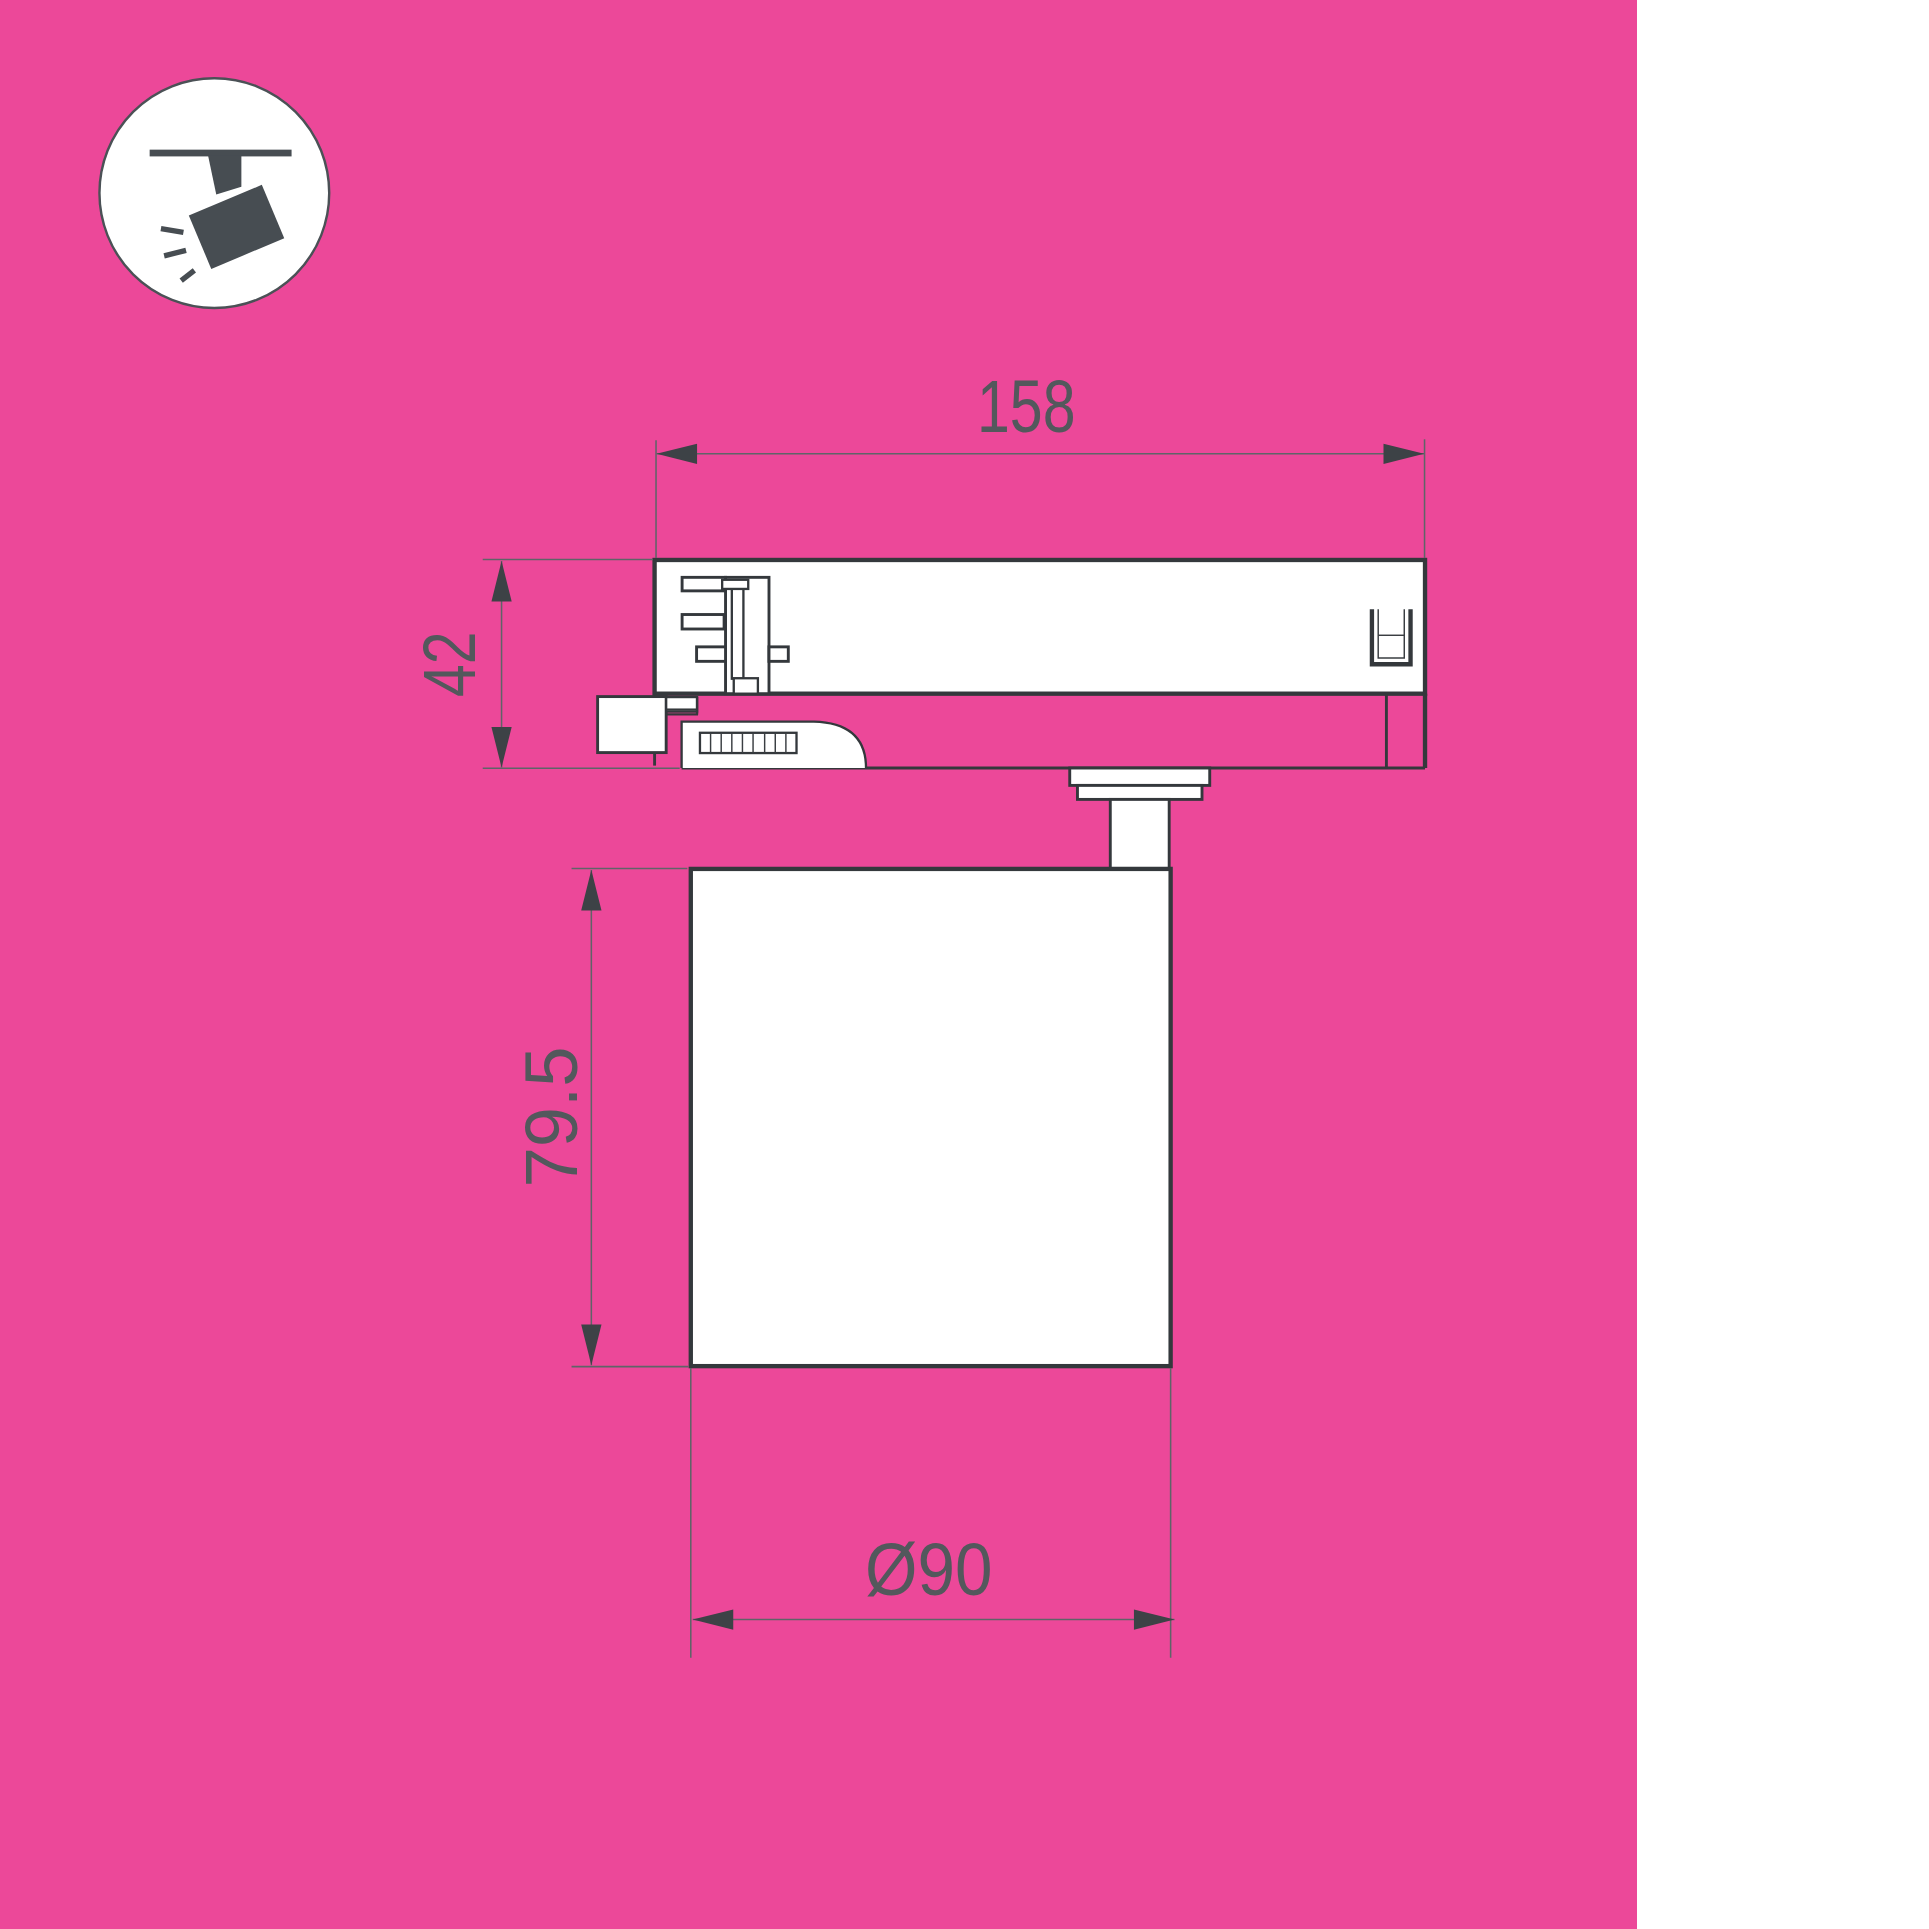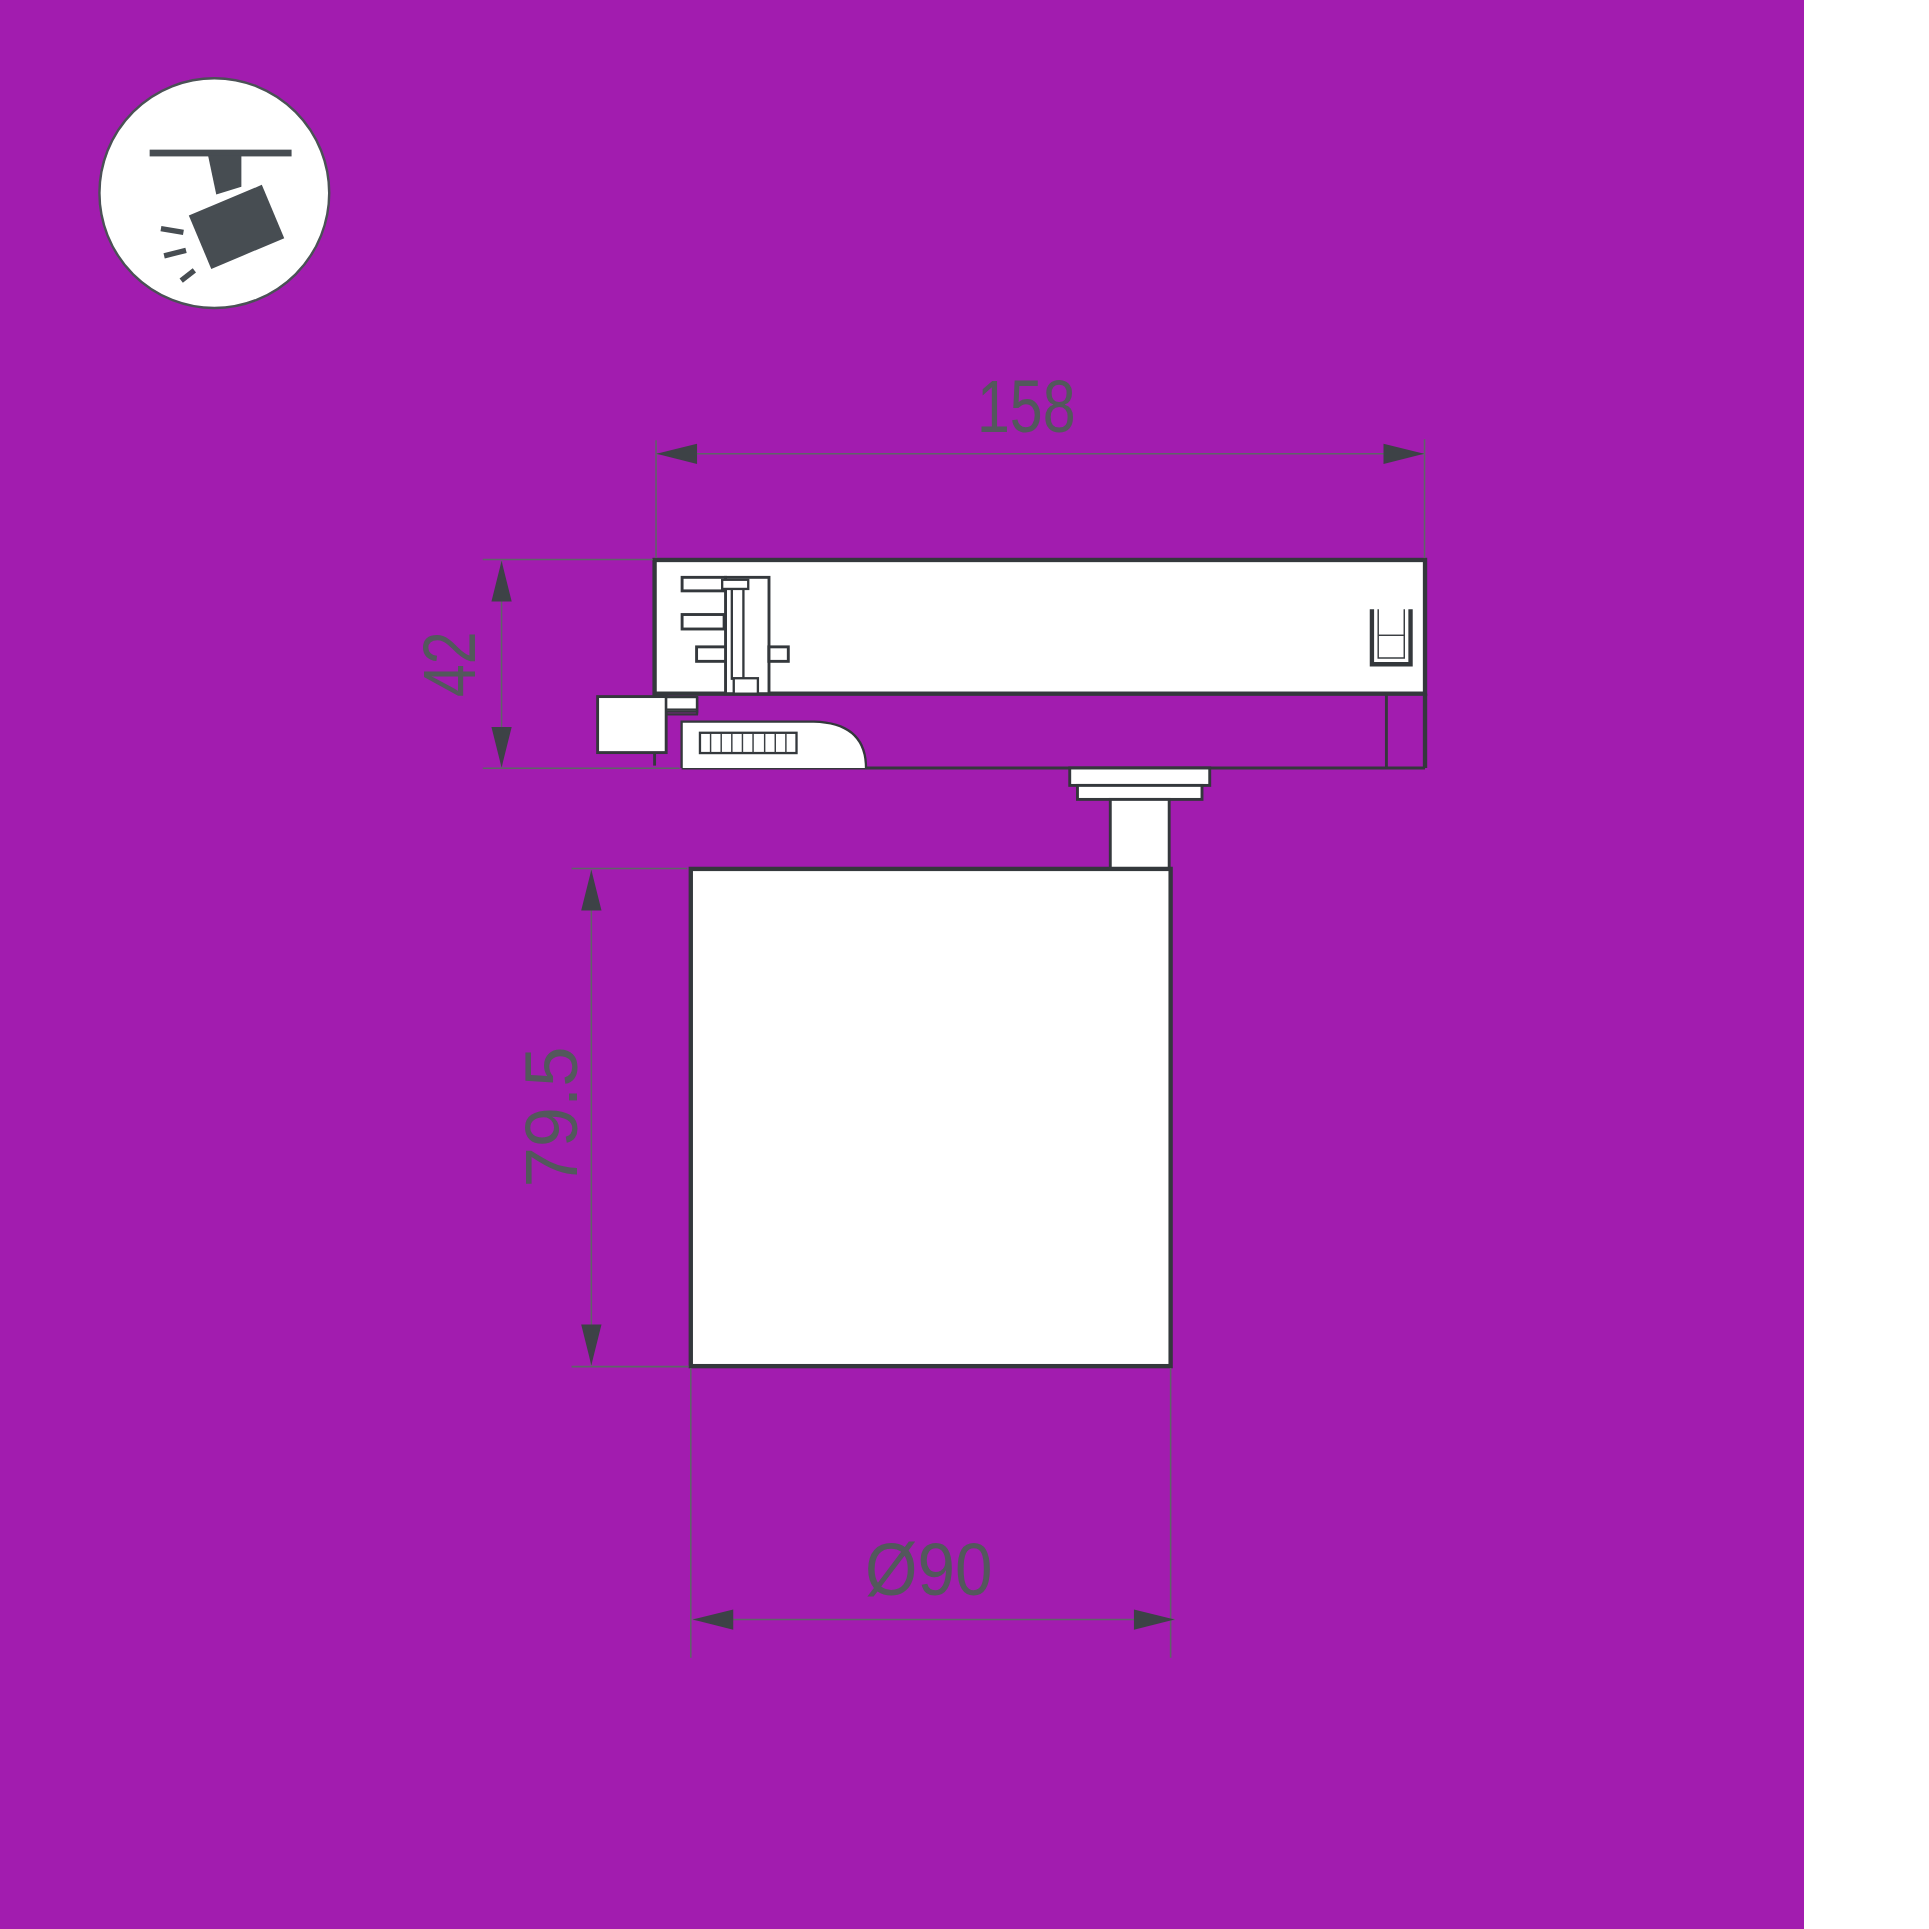--- a/index.html
+++ b/index.html
@@ -2,23 +2,23 @@
 <html><head>
 <meta charset="utf-8">
 <style>
   html, body {
     margin: 0;
     padding: 0;
     background: #ffffff;
   }
   .canvas {
     position: relative;
-    width: 1804px;
+    width: 1637px;
     height: 1929px;
-    background: #a21caf;
+    background: #ec4899;
     overflow: hidden;
   }
   svg.drawing {
     position: absolute;
     left: 0;
     top: 0;
   }
   
   .s-thick  { stroke:#34383c; stroke-width:4.5; fill:none; stroke-linejoin:miter; }
   .s-med    { stroke:#34383c; stroke-width:3;   fill:none; stroke-linejoin:miter; }

